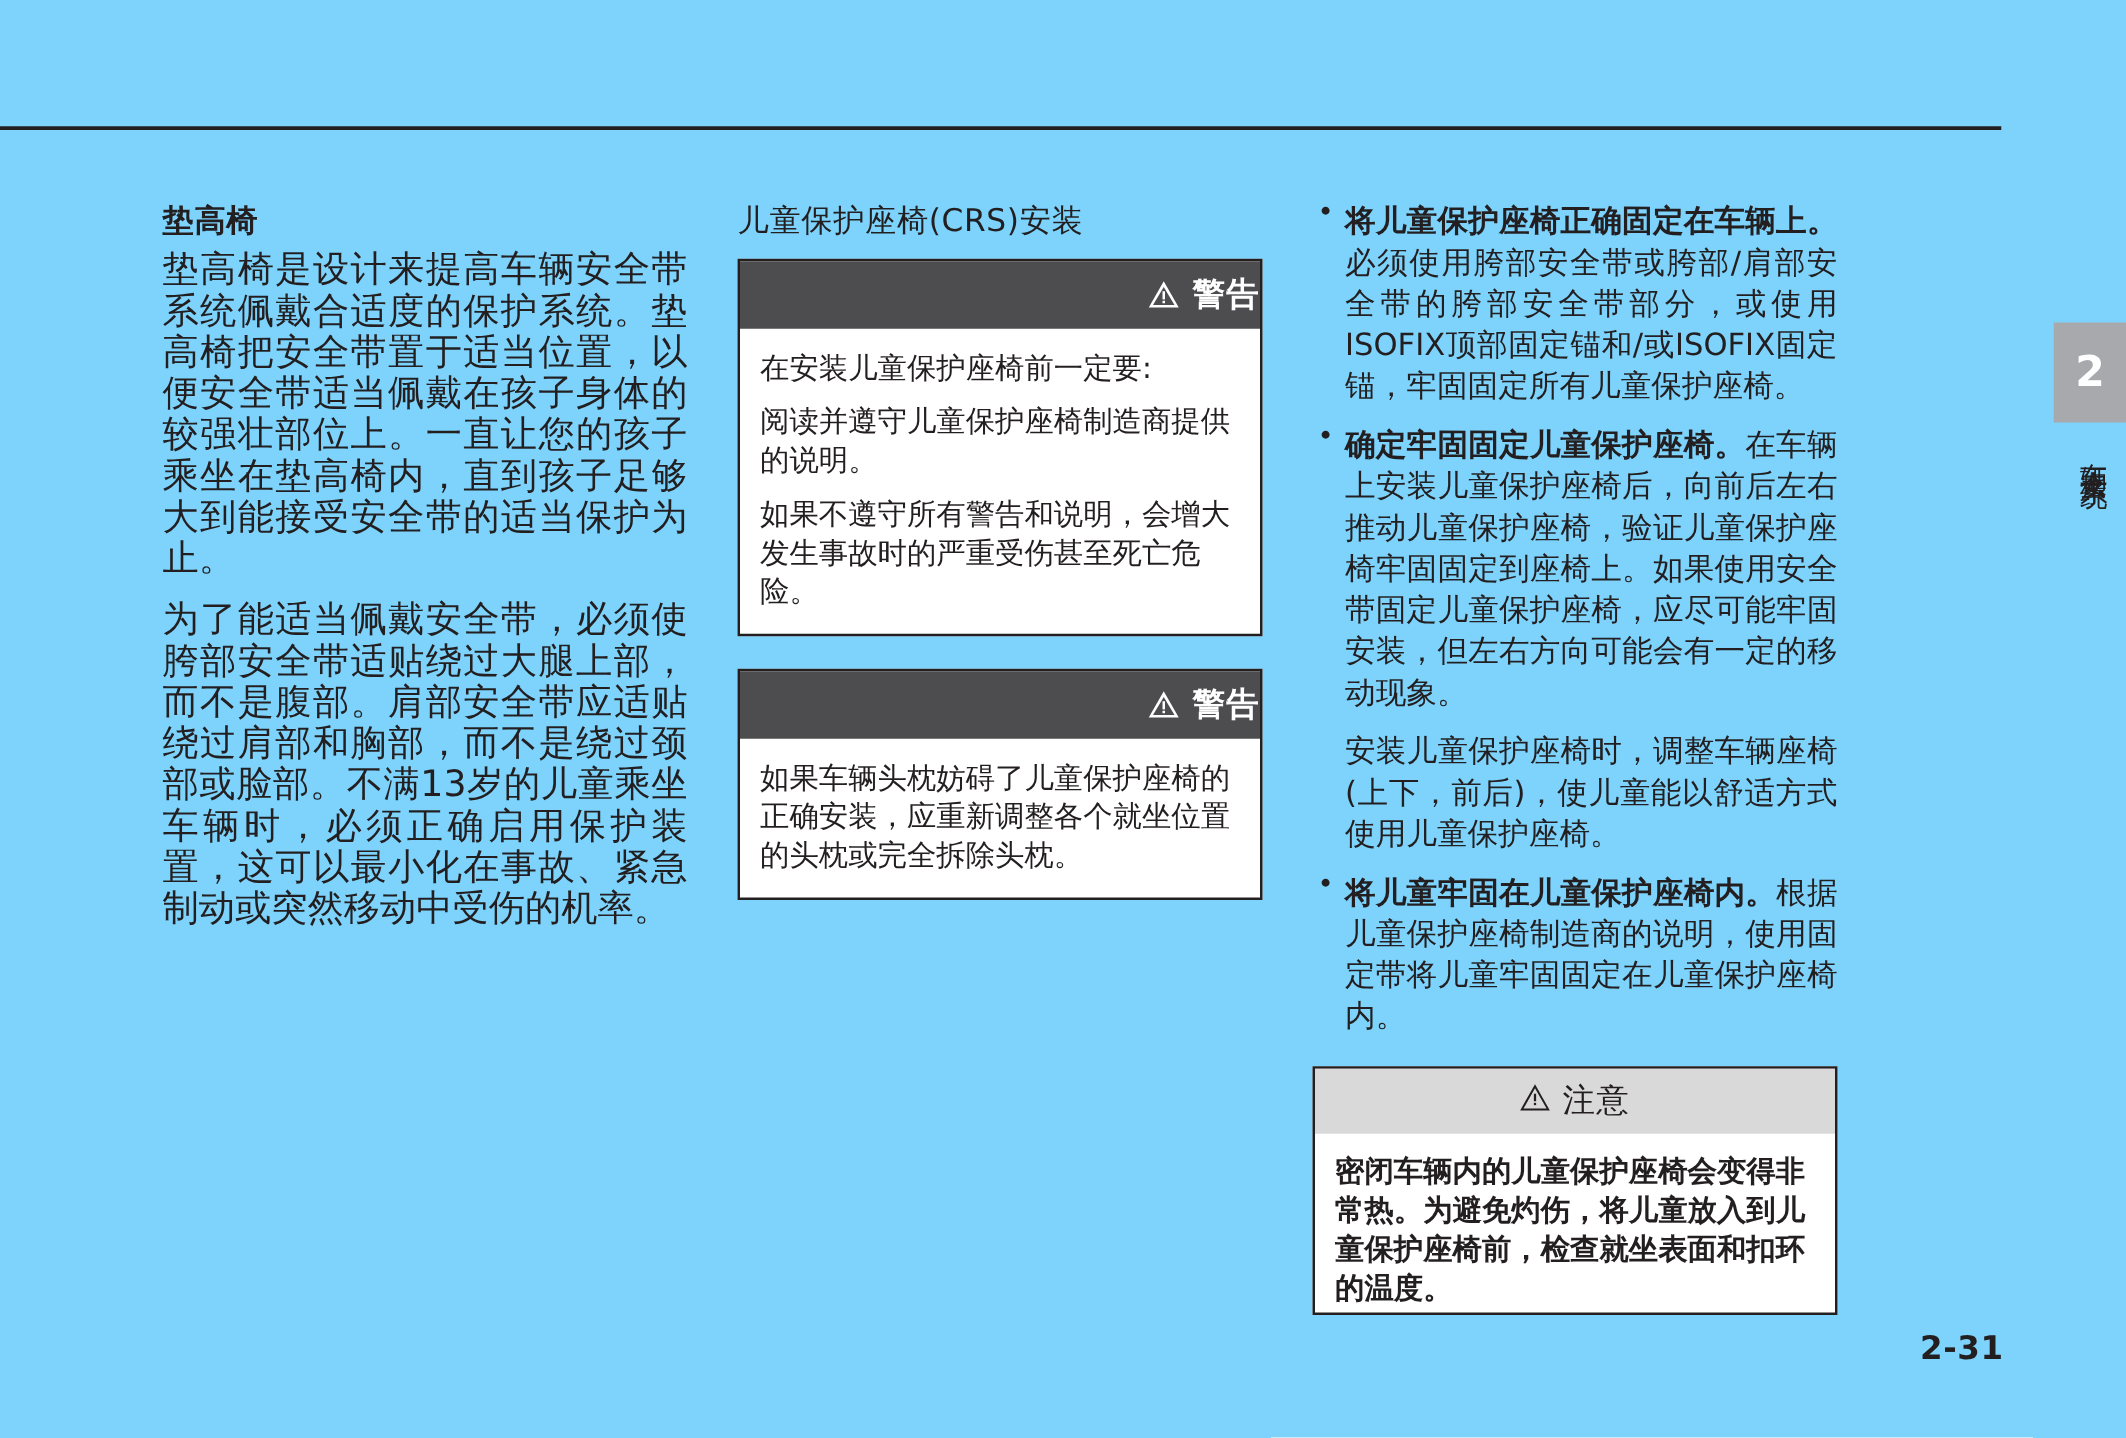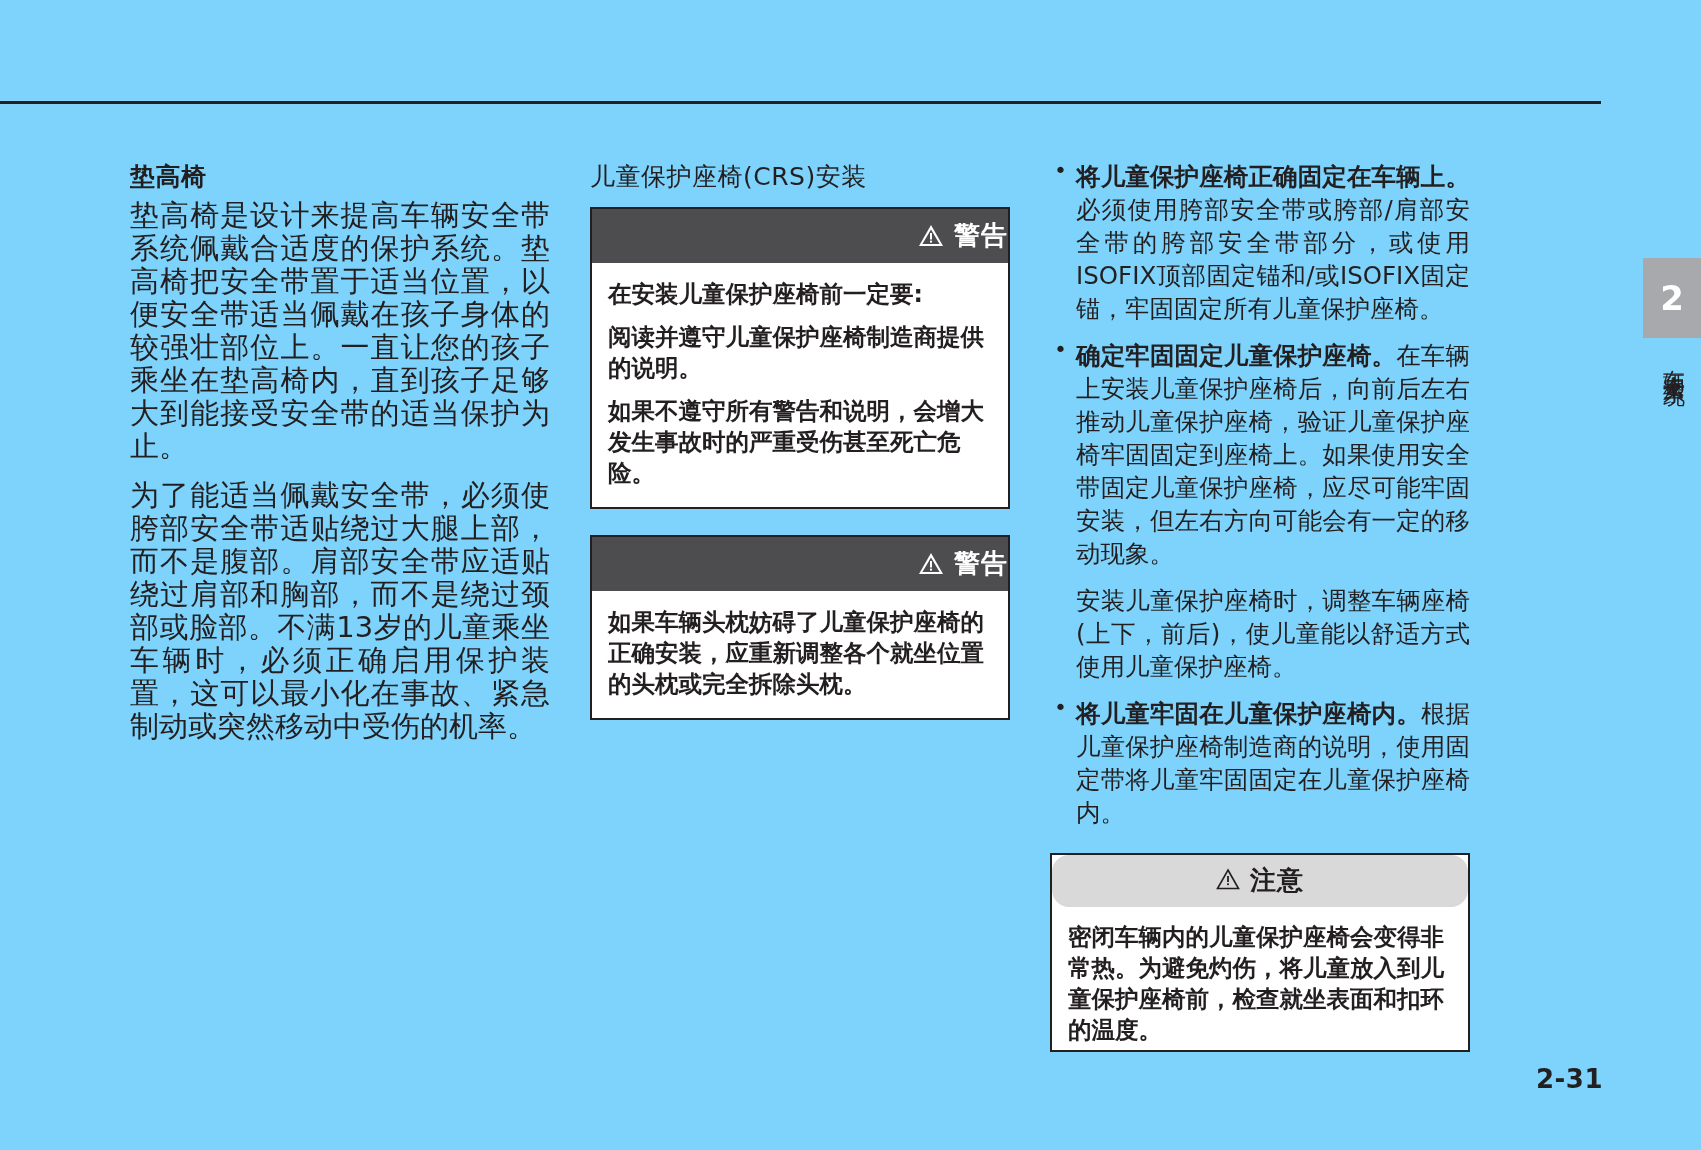--- a/index.html
+++ b/index.html
@@ -88,45 +88,44 @@
     width: 26px;
     height: 23px;
   }
   .warnbox .hdr .tri svg { display:block; }
   .warnbox .bd {
     padding: 16px 16px 18px 16px;
   }
   .warnbox .bd p {
     font-size: 23.5px;
     line-height: 31px;
-    font-weight: bold;
+    font-weight: normal;
     color: #231f20;
     margin: 0 0 12px 0;
   }
   .warnbox .bd p:last-child { margin-bottom: 0; }
 
   
   .cautionbox {
     border: 2px solid #231f20;
     background: #ffffff;
     margin-top: 24px;
   }
   .cautionbox .hdr {
     background: #d9d9d9;
     color: #231f20;
     text-align: center;
     font-size: 26px;
-    font-weight: bold;
+    font-weight: normal;
     padding: 8px 0 9px 0;
     letter-spacing: 1px;
     display: flex;
     align-items: center;
     justify-content: center;
     gap: 10px;
-    border-radius: 17px;
   }
   .cautionbox .bd {
     padding: 15px 16px 4px 16px;
   }
   .cautionbox .bd p {
     font-size: 23.5px;
     line-height: 31px;
     font-weight: bold;
     color: #231f20;
     margin: 0;

